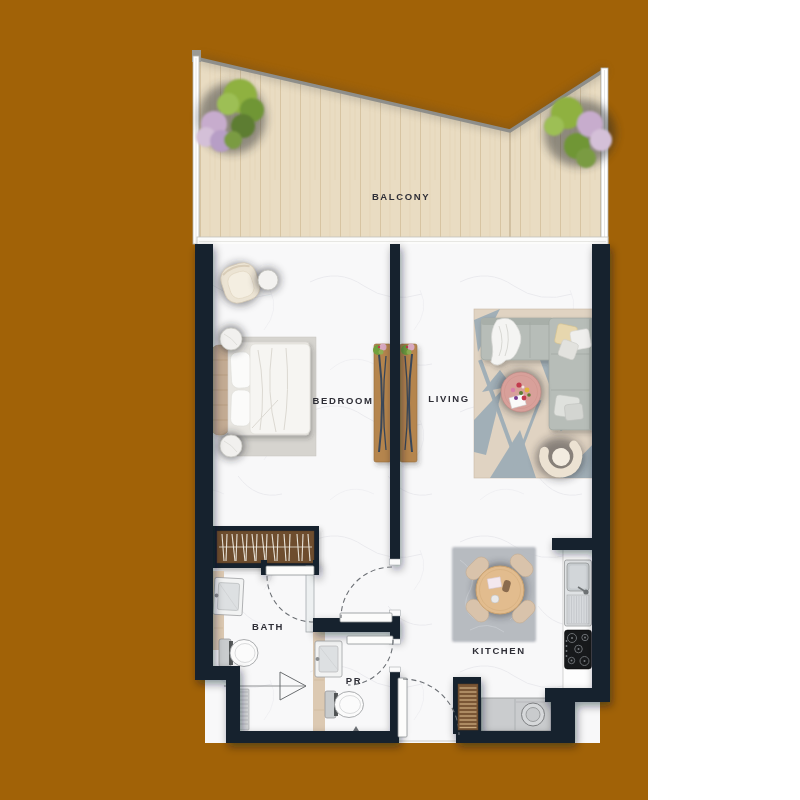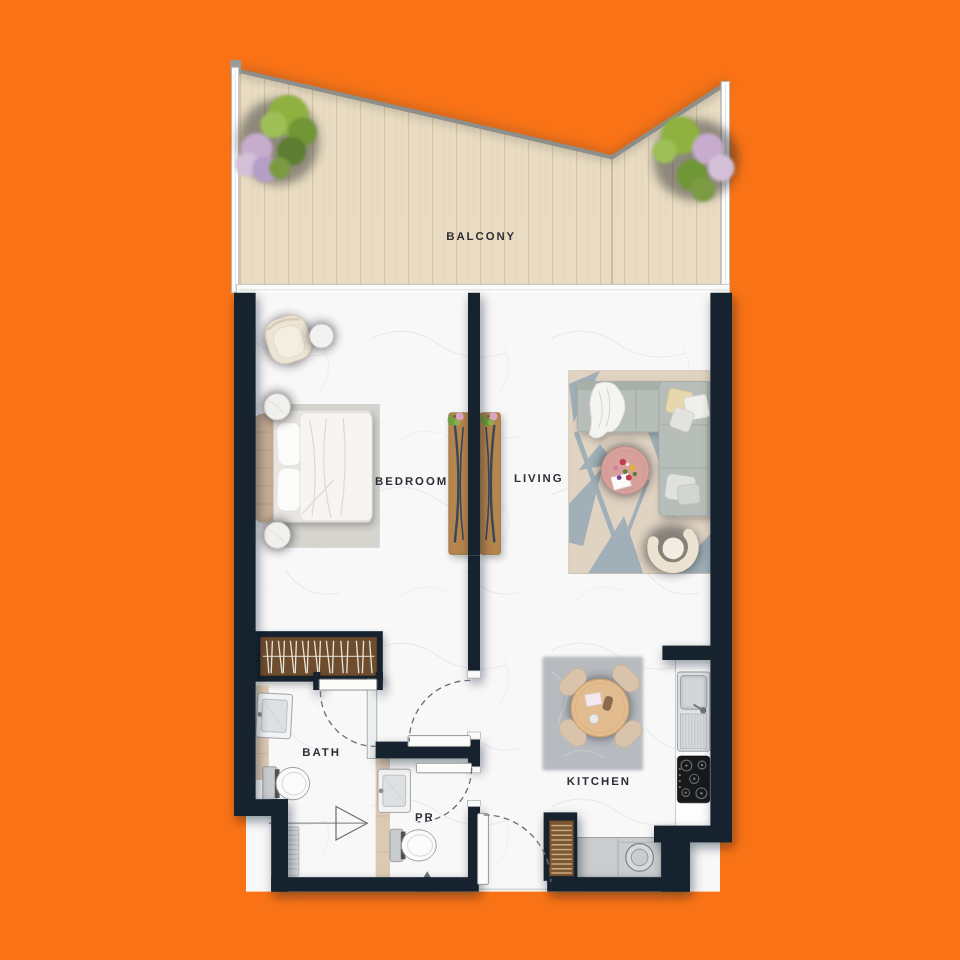--- a/index.html
+++ b/index.html
@@ -1,16 +1,16 @@
 <!DOCTYPE html>
 <html><head>
 <meta charset="utf-8">
 <style>
   html,body{margin:0;padding:0;background:#ffffff;}
-  .stage{position:relative;width:800px;height:800px;background:#f97316;overflow:hidden;
+  .stage{position:relative;width:648px;height:800px;background:#a16207;overflow:hidden;
          font-family:"Liberation Sans", sans-serif;}
   svg{position:absolute;left:0;top:0;}
   text.room-label{font-family:"Liberation Sans", sans-serif;font-size:9.5px;font-weight:bold;
                   letter-spacing:1.6px;fill:#2e2e36;text-anchor:middle;}
 </style>
 </head>
 <body>
 
 <div class="stage">
 <svg width="800" height="800" viewBox="0 0 800 800">

